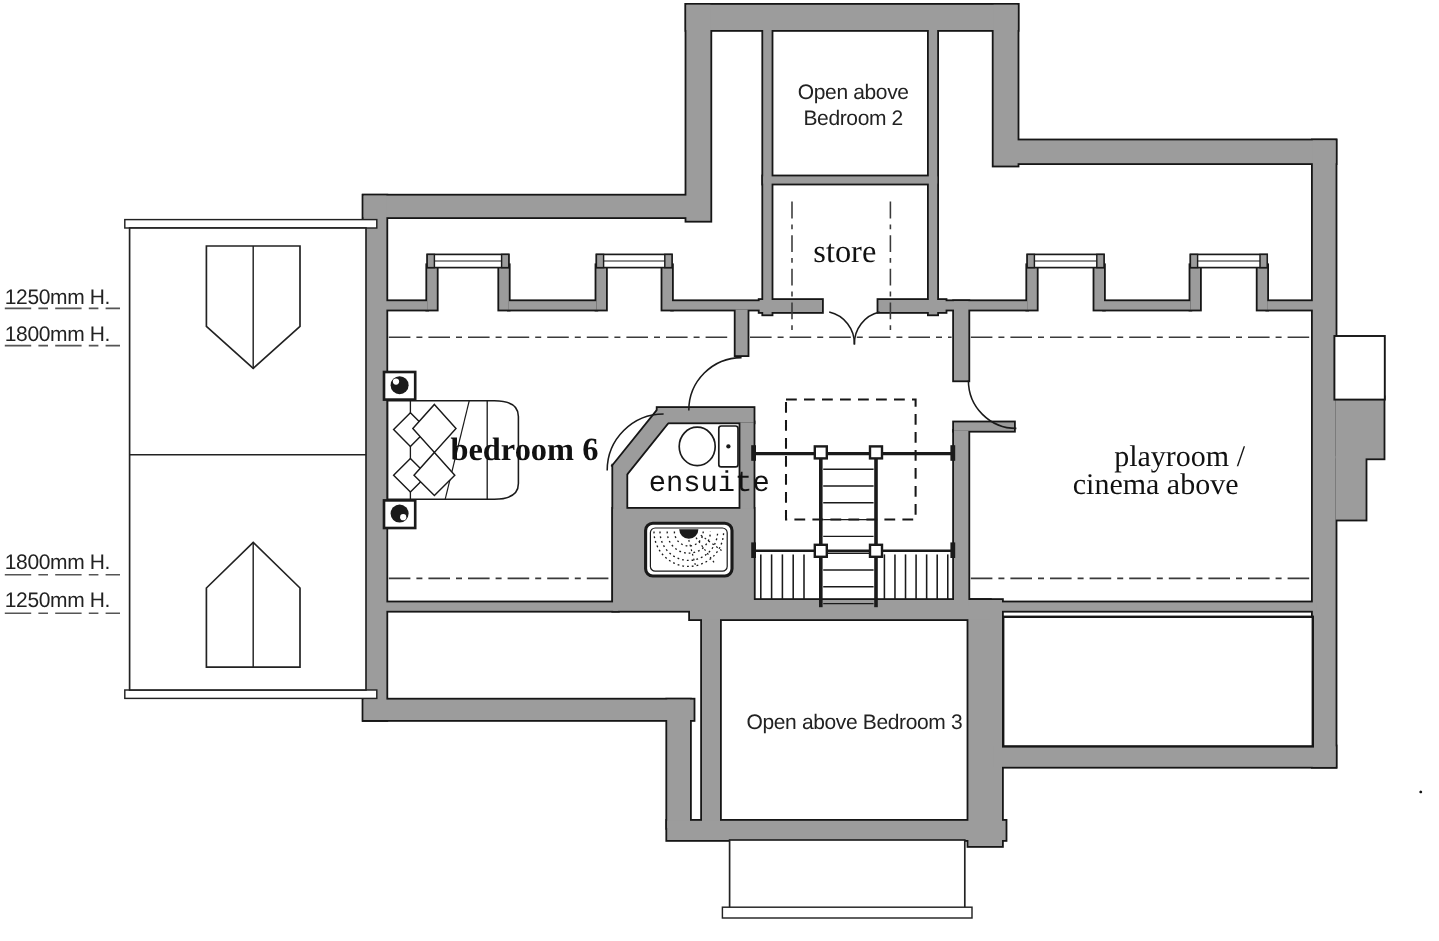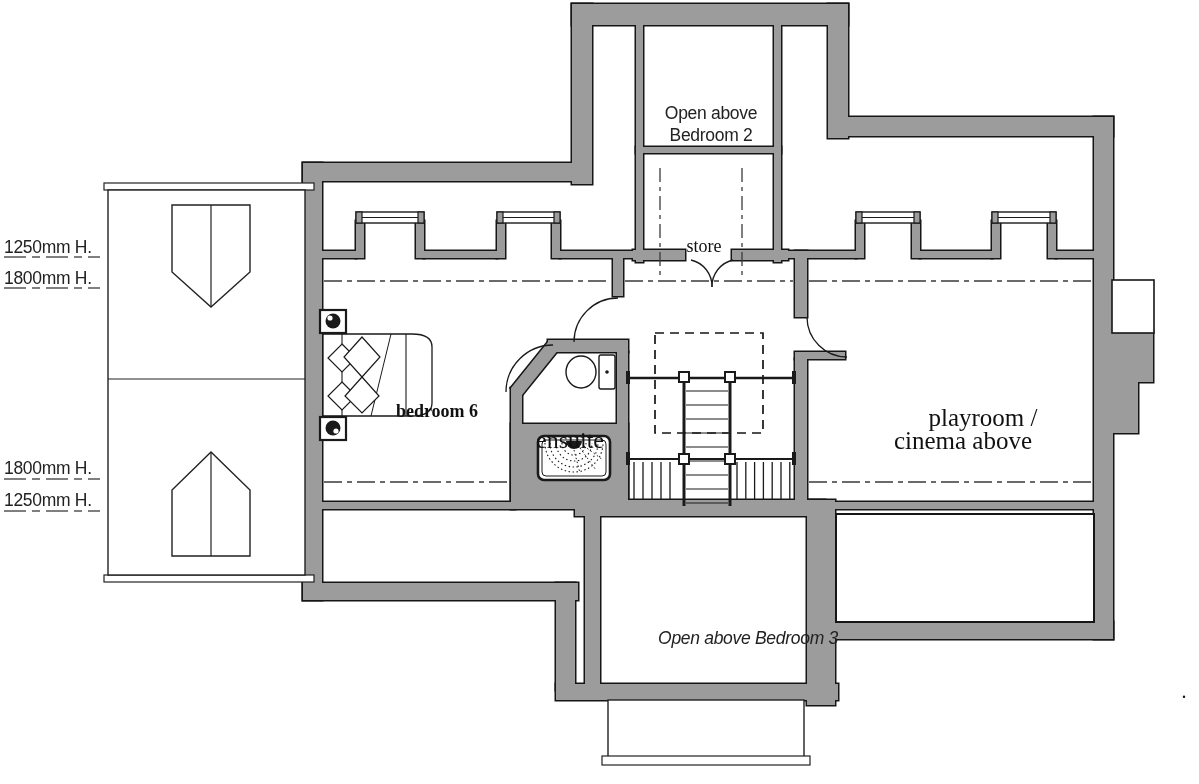--- a/index.html
+++ b/index.html
@@ -1,22 +1,22 @@
 <!DOCTYPE html>
 <html><head>
 <meta charset="utf-8">
 <style>
   html,body{margin:0;padding:0;background:#fff;}
   #plan-root{position:relative;width:1199px;height:784px;background:#fff;overflow:hidden;
     font-family:"Liberation Sans",sans-serif;}
   #plan-svg{position:absolute;left:0;top:0;}
-  .lbl{position:absolute;transform:translate(-50%,-50%);white-space:nowrap;color:#111;margin-top:36px;}
+  .lbl{position:absolute;transform:translate(-50%,-50%);white-space:nowrap;color:#111;}
   .serif{font-family:"Liberation Serif","DejaVu Serif",serif;}
   .sans{font-family:"Liberation Sans","DejaVu Sans",sans-serif;letter-spacing:-0.3px;color:#222;}
-  .room-lg{font-size:18px;}
+  .room-lg{font-size:27px;}
   .room-md{font-size:24px;}
   .room-pl{font-size:25px;line-height:23px;}
   .note{font-size:17.5px;}
   .dim{position:absolute;font-size:17.5px;color:#222;transform:none;}
 </style>
 </head>
 <body>
 
 <div id="plan-root">
 
@@ -282,26 +282,26 @@
     </g>
 
     <g>
       <rect x="608" y="700" width="196" height="58" fill="#fff" stroke="#222" stroke-width="1.4"></rect>
       <rect x="602" y="756" width="208" height="9" fill="#fff" stroke="#222" stroke-width="1.2"></rect>
     </g>
   </g>
 </svg>
 
 <div class="lbl serif room-lg" style="left:437px;top:375px;font-weight:bold;">bedroom 6</div>
-<div class="lbl serif room-md" style="left:570px;top:404px;">ensuite</div>
+<div class="lbl serif room-md" style="left:591px;top:404px;font-family:Liberation Mono, monospace;">ensuite</div>
 <div class="lbl serif room-lg" style="left:704px;top:210px;">store</div>
 <div class="lbl serif room-pl" style="left:983px;top:381px;">playroom /</div>
 <div class="lbl serif room-pl" style="left:963px;top:404px;">cinema above</div>
 <div class="lbl sans note" style="left:711px;top:77px;">Open above</div>
 <div class="lbl sans note" style="left:711px;top:99px;">Bedroom 2</div>
-<div class="lbl sans note" style="left:748px;top:602px;font-style:italic;">Open above Bedroom 3</div>
+<div class="lbl sans note" style="left:712px;top:602px;">Open above Bedroom 3</div>
 <div class="dim sans" style="left:4px;top:237px;">1250mm H.</div>
 <div class="dim sans" style="left:4px;top:268px;">1800mm H.</div>
 <div class="dim sans" style="left:4px;top:458px;">1800mm H.</div>
 <div class="dim sans" style="left:4px;top:490px;">1250mm H.</div>
 <div class="lbl serif" style="left:1184px;top:655px;font-size:20px;">.</div>
 
 </div>
 
 </body></html>

